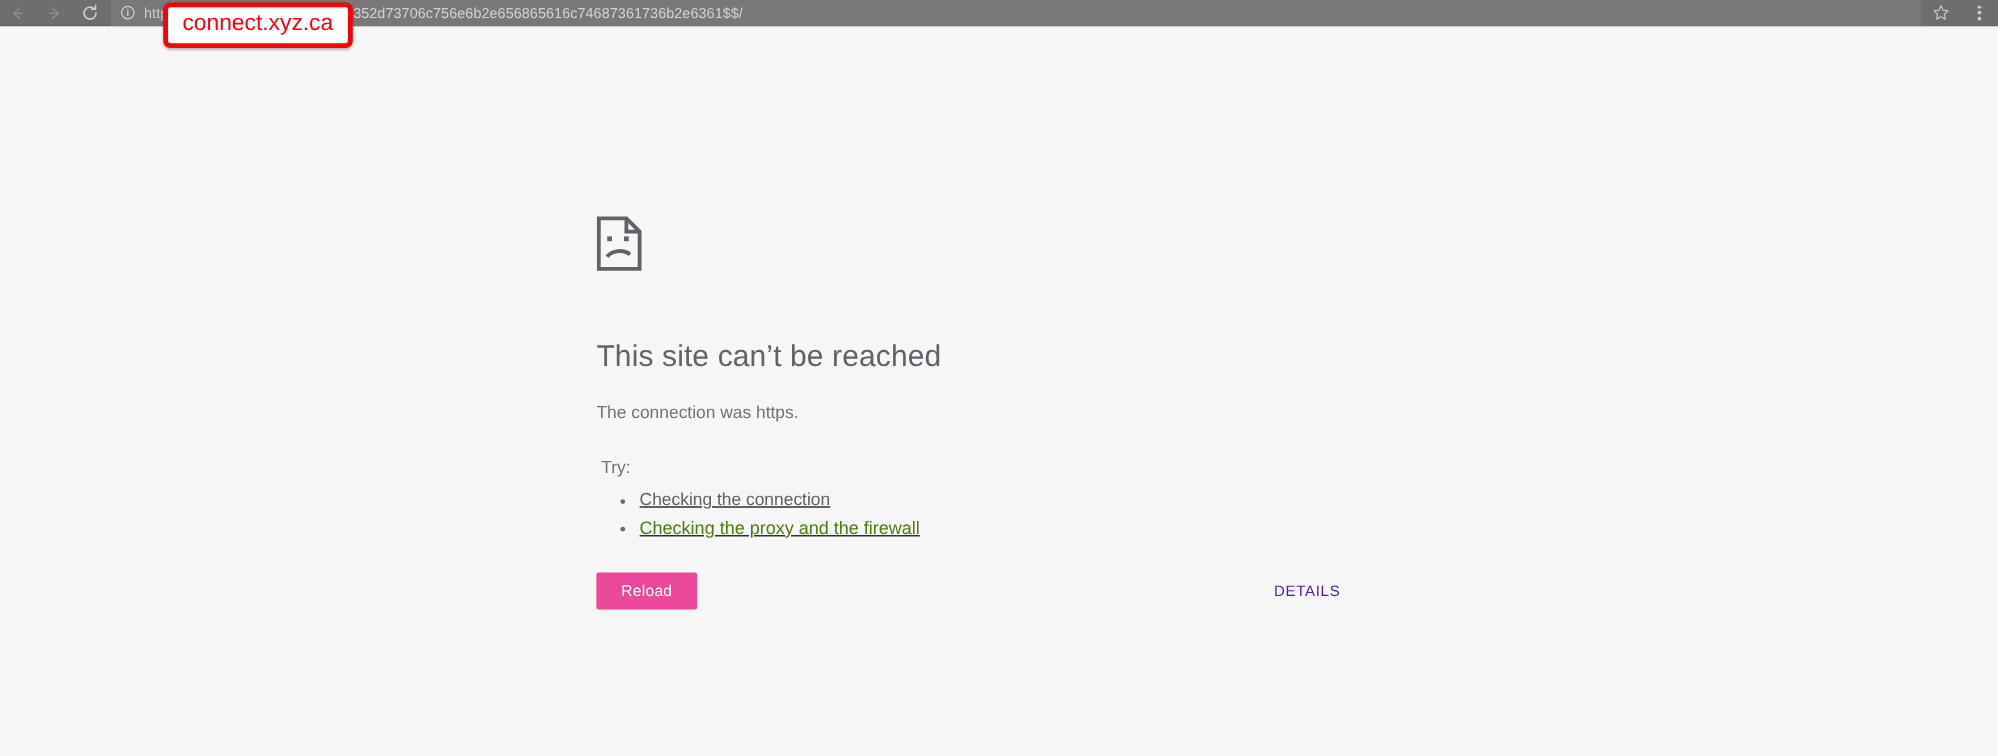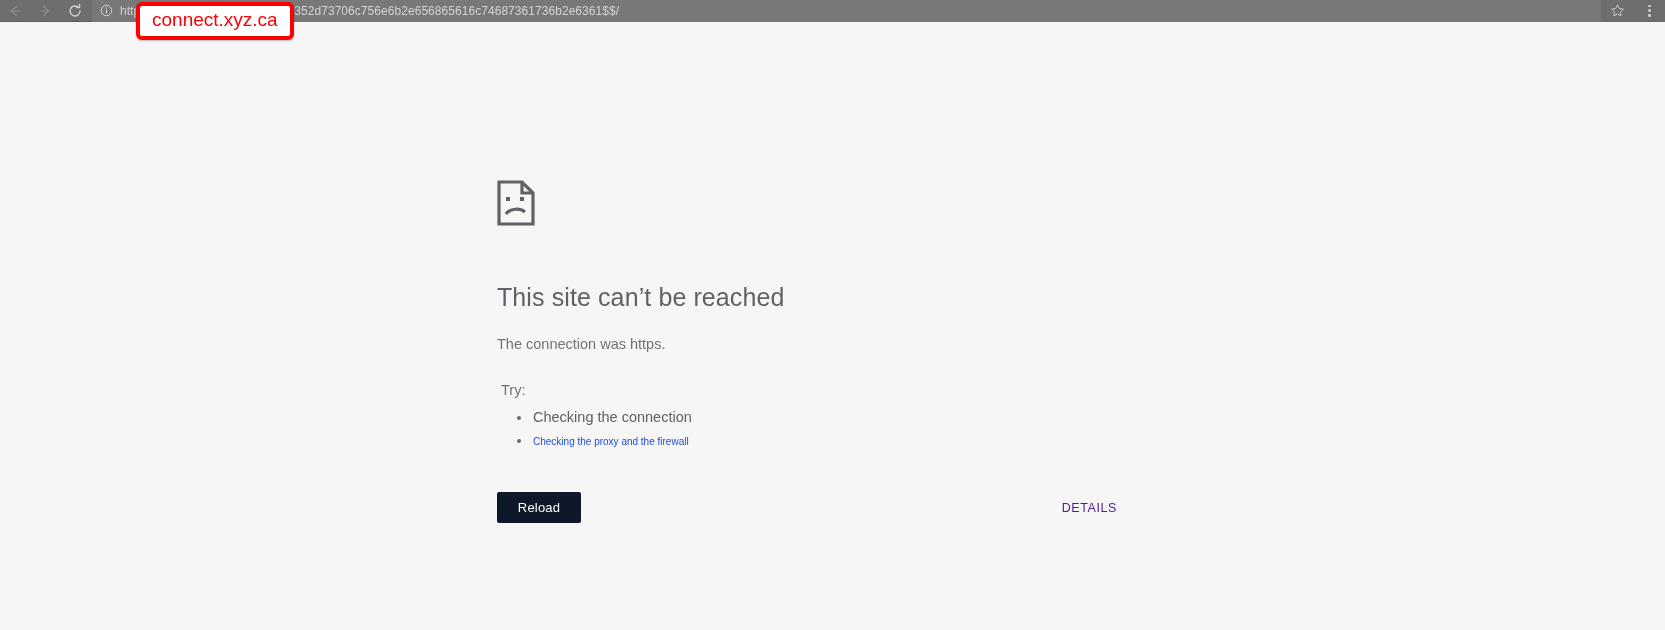--- a/index.html
+++ b/index.html
@@ -144,60 +144,61 @@
     margin: 0 0 26px 0;
     line-height: 20px;
   }
   p.try-label {
     font-size: 14.5px;
     color: #727272;
     margin: 0 0 6px 4px;
     line-height: 20px;
   }
   ul.suggestions {
-    margin: 0 0 39px 0;
+    margin: 0 0 24px 0;
     padding-left: 36px;
     list-style: none;
+    text-decoration: underline;
   }
   ul.suggestions li {
     font-size: 14.5px;
     color: #5f5f5f;
     line-height: 23px;
     position: relative;
     padding-left: 0;
   }
   ul.suggestions li::before {
     content: "";
     position: absolute;
     left: -16px;
     top: 10px;
     width: 4px;
     height: 4px;
     border-radius: 50%;
     background: #6b6b6b;
   }
   ul.suggestions li.link-item a {
-    color: #1d4ed8;
+    color: #4d7c0f;
     text-decoration: none;
-    font-size: 10px;
+    font-size: 15px;
   }
   .errcode {
     font-size: 11.5px;
     color: #7a7a7a;
     letter-spacing: 0.35px;
     margin: 0 0 47px 0;
   }
 
   .actions {
     display: flex;
     align-items: center;
     width: 620px;
   }
   button.reload {
-    background: #0f172a;
+    background: #ec4899;
     color: #ffffff;
     border: none;
     border-radius: 2px;
     font-size: 13px;
     font-family: "Liberation Sans", sans-serif;
     padding: 0 16px;
     height: 31px;
     min-width: 84px;
     cursor: pointer;
     letter-spacing: 0.2px;

